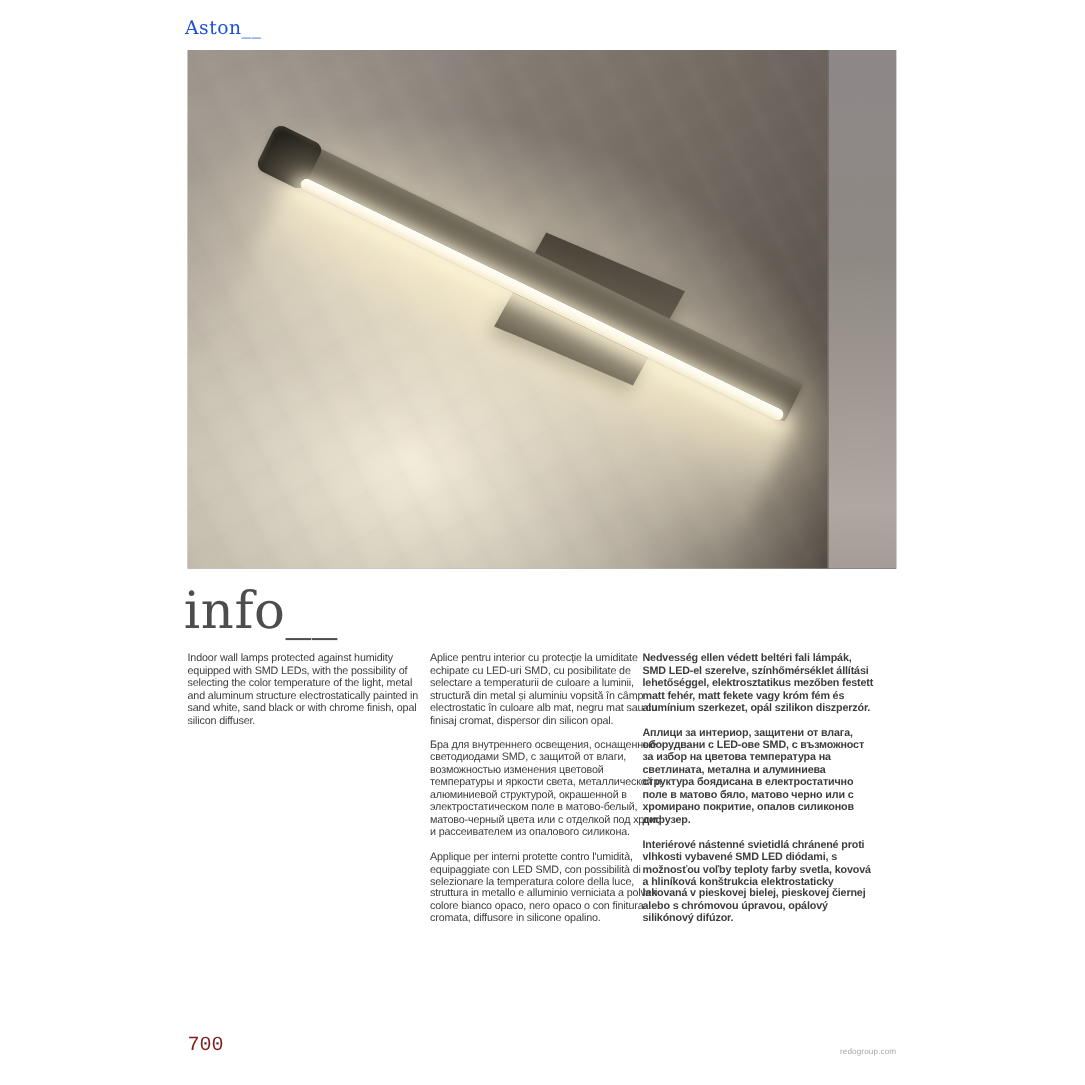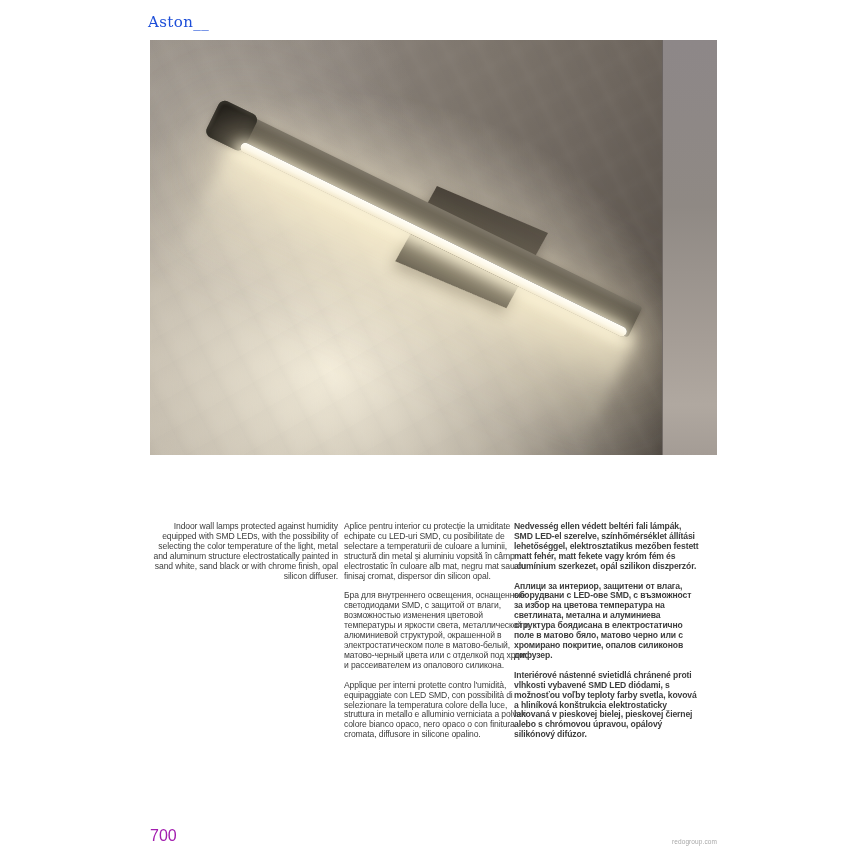--- a/index.html
+++ b/index.html
@@ -79,32 +79,32 @@
   }
 
   
   .info-heading {
     position: absolute; left: 147px; top: 464px;
     font-family: "DejaVu Serif", serif; font-weight: normal;
     font-size: 41px; color: #4f4d4c; letter-spacing: 0.5px;
   }
 
   .col { position: absolute; top: 522px; width: 188px; }
-  .col-1 { left: 150px; text-align: right; }
+  .col-1 { left: 150px; }
   .col-2 { left: 344px; }
   .col-3 { left: 514px; font-weight: bold; }
   .desc {
     font-size: 8.6px; line-height: 9.9px; letter-spacing: -0.12px;
     color: #3d3d3d; margin-bottom: 10px;
   }
 
   
   .page-number {
     position: absolute; left: 150px; top: 827px;
-    font-family: Liberation Sans, sans-serif; font-size: 16px; color: #a21caf;
+    font-family: Liberation Mono, monospace; font-size: 16px; color: #7f1d1d;
   }
   .website {
     position: absolute; left: 150px; top: 838px; width: 567px;
     text-align: right; font-size: 6.5px; color: #a8a8a8; letter-spacing: 0.1px;
   }
 </style>
 </head>
 <body>
 
 <div class="page">
@@ -120,20 +120,21 @@
         <div class="lamp-bracket-screw"></div>
       </div>
       <div class="lamp-bar"></div>
       <div class="lamp-endcap"></div>
       <div class="lamp-led"></div>
     </div>
 
     <div class="wall-corner-strip"></div>
   </div>
 
+  <div class="info-heading">info__</div>
 
   <div class="col col-1">
     <p class="desc">Indoor wall lamps protected against humidity equipped with SMD LEDs, with the possibility of selecting the color temperature of the light, metal and aluminum structure electrostatically painted in sand white, sand black or with chrome finish, opal silicon diffuser.</p>
   </div>
 
   <div class="col col-2">
     <p class="desc">Aplice pentru interior cu protecție la umiditate echipate cu LED-uri SMD, cu posibilitate de selectare a temperaturii de culoare a luminii, structură din metal și aluminiu vopsită în câmp electrostatic în culoare alb mat, negru mat sau cu finisaj cromat, dispersor din silicon opal.</p>
     <p class="desc">Бра для внутреннего освещения, оснащенные светодиодами SMD, с защитой от влаги, возможностью изменения цветовой температуры и яркости света, металлической и алюминиевой структурой, окрашенной в электростатическом поле в матово-белый, матово-черный цвета или с отделкой под хром, и рассеивателем из опалового силикона.</p>
     <p class="desc">Applique per interni protette contro l'umidità, equipaggiate con LED SMD, con possibilità di selezionare la temperatura colore della luce, struttura in metallo e alluminio verniciata a polveri colore bianco opaco, nero opaco o con finitura cromata, diffusore in silicone opalino.</p>
   </div>

